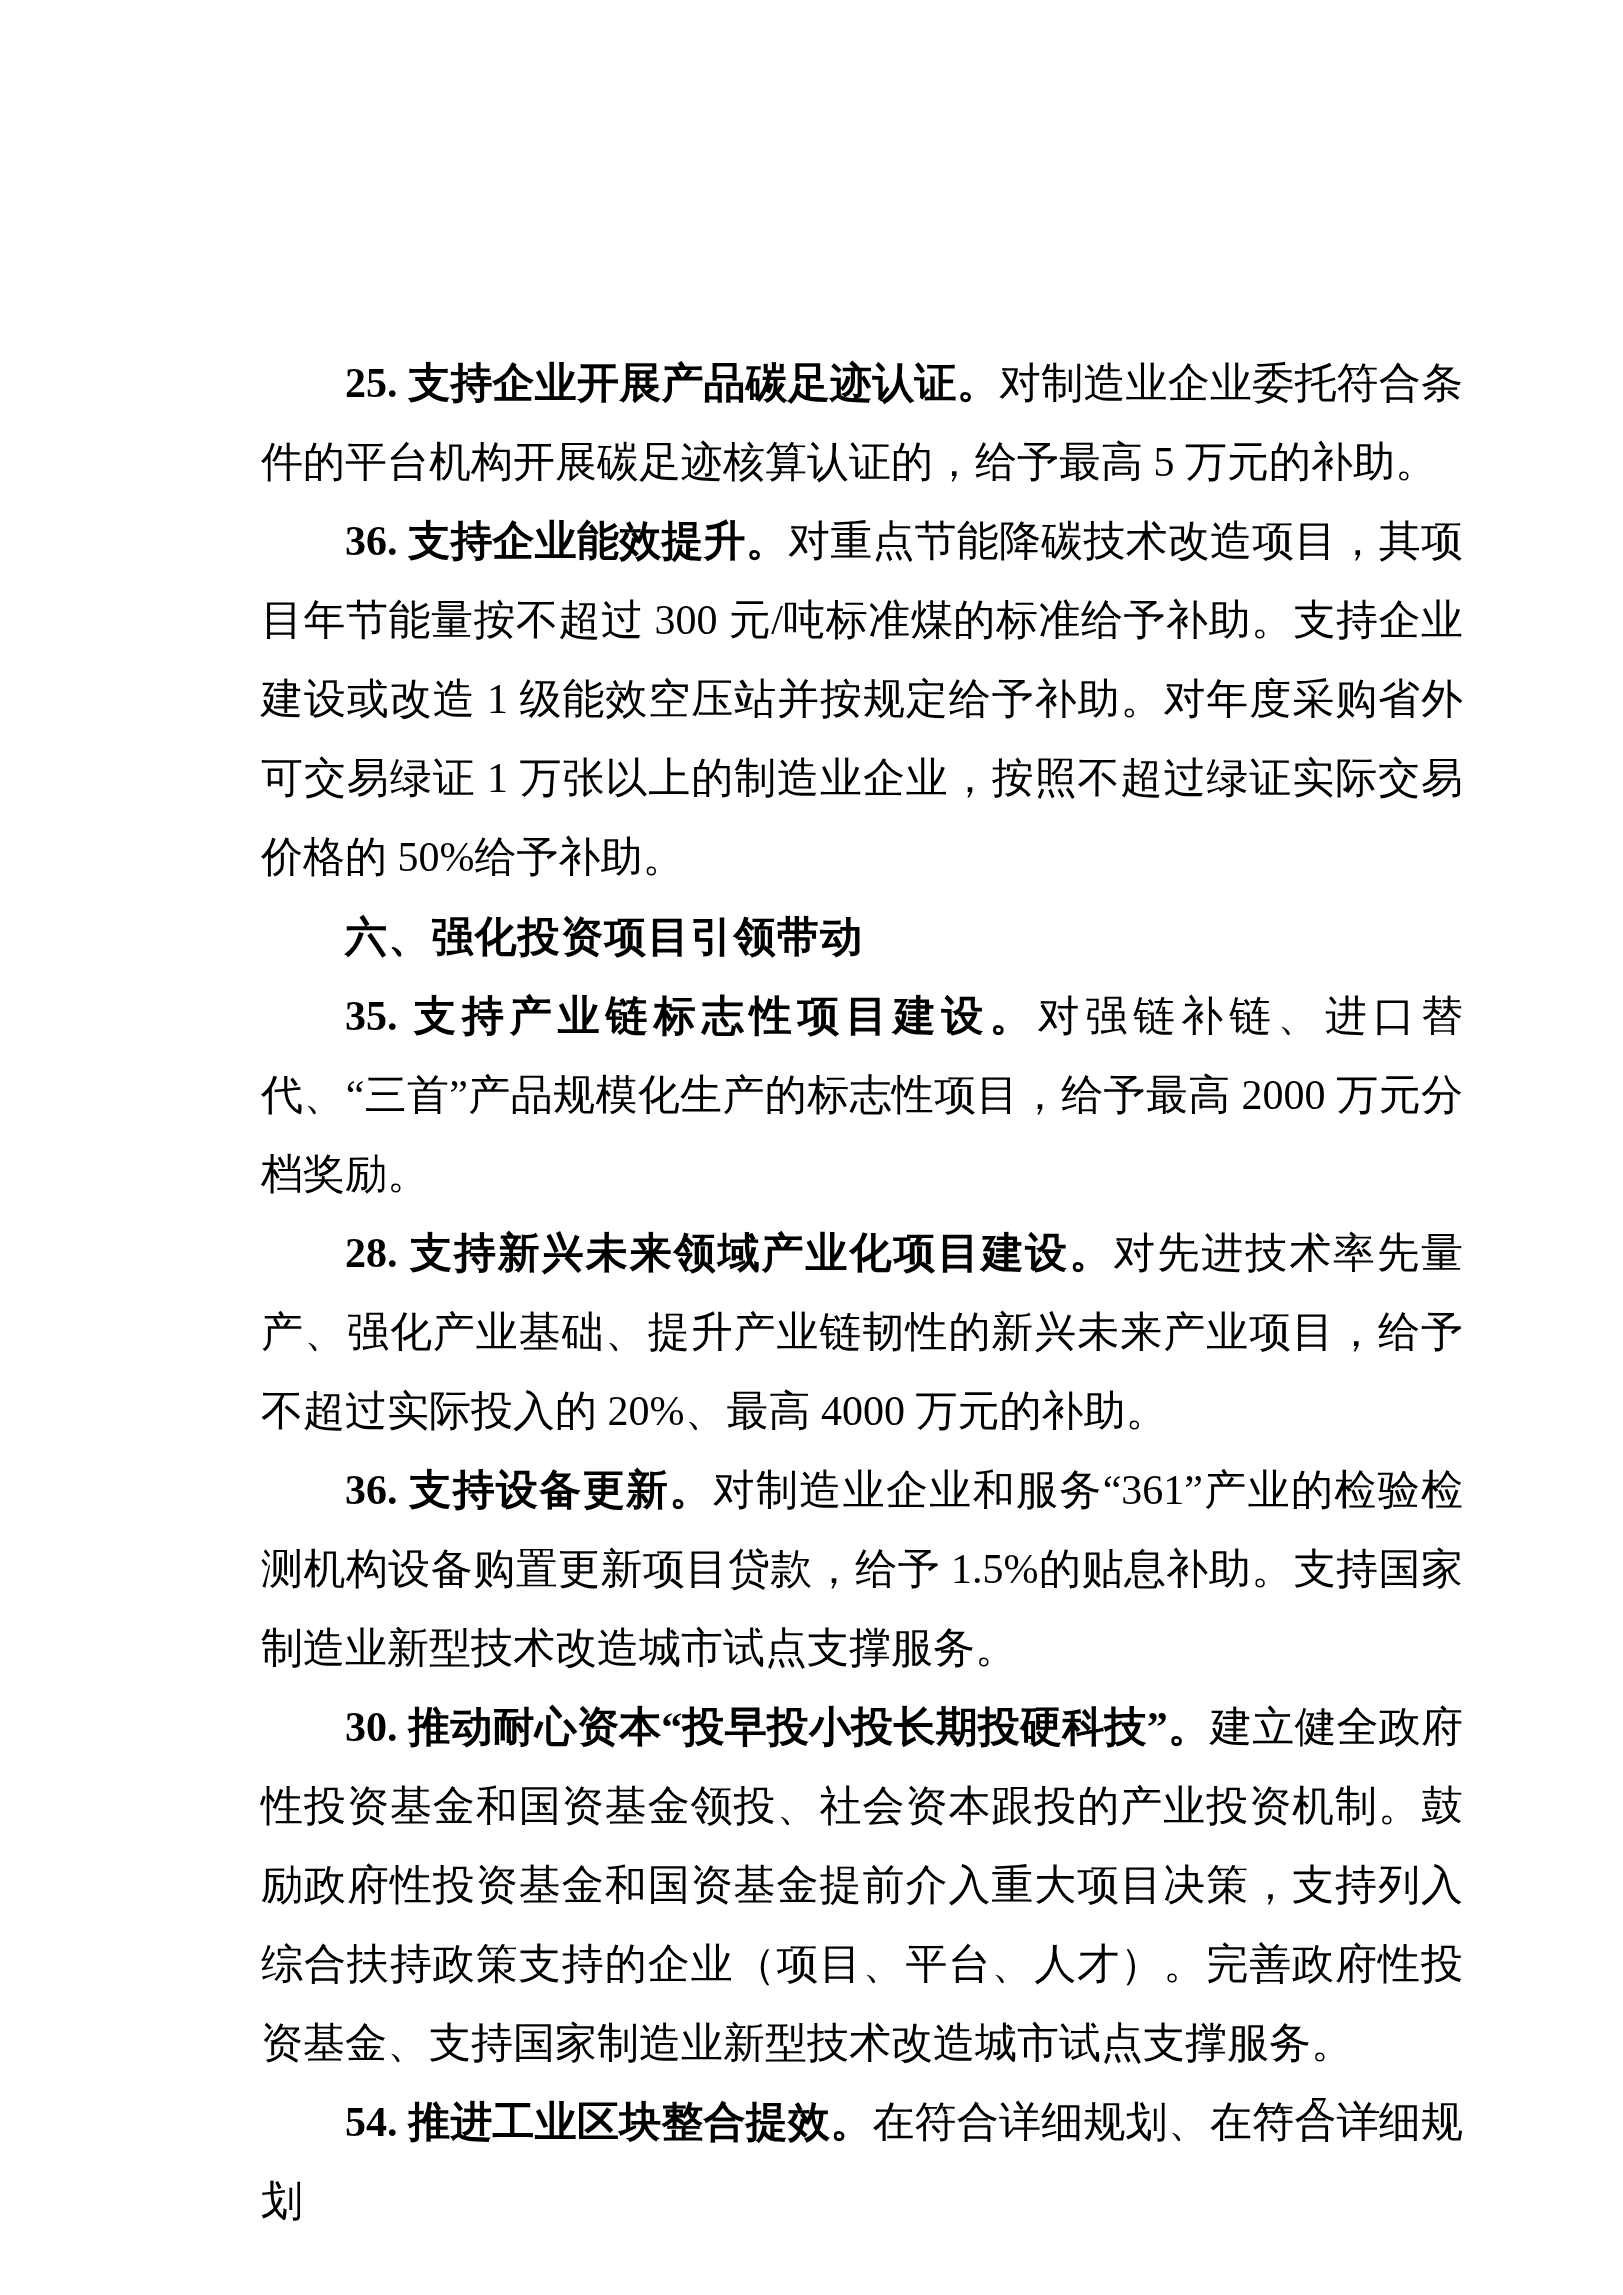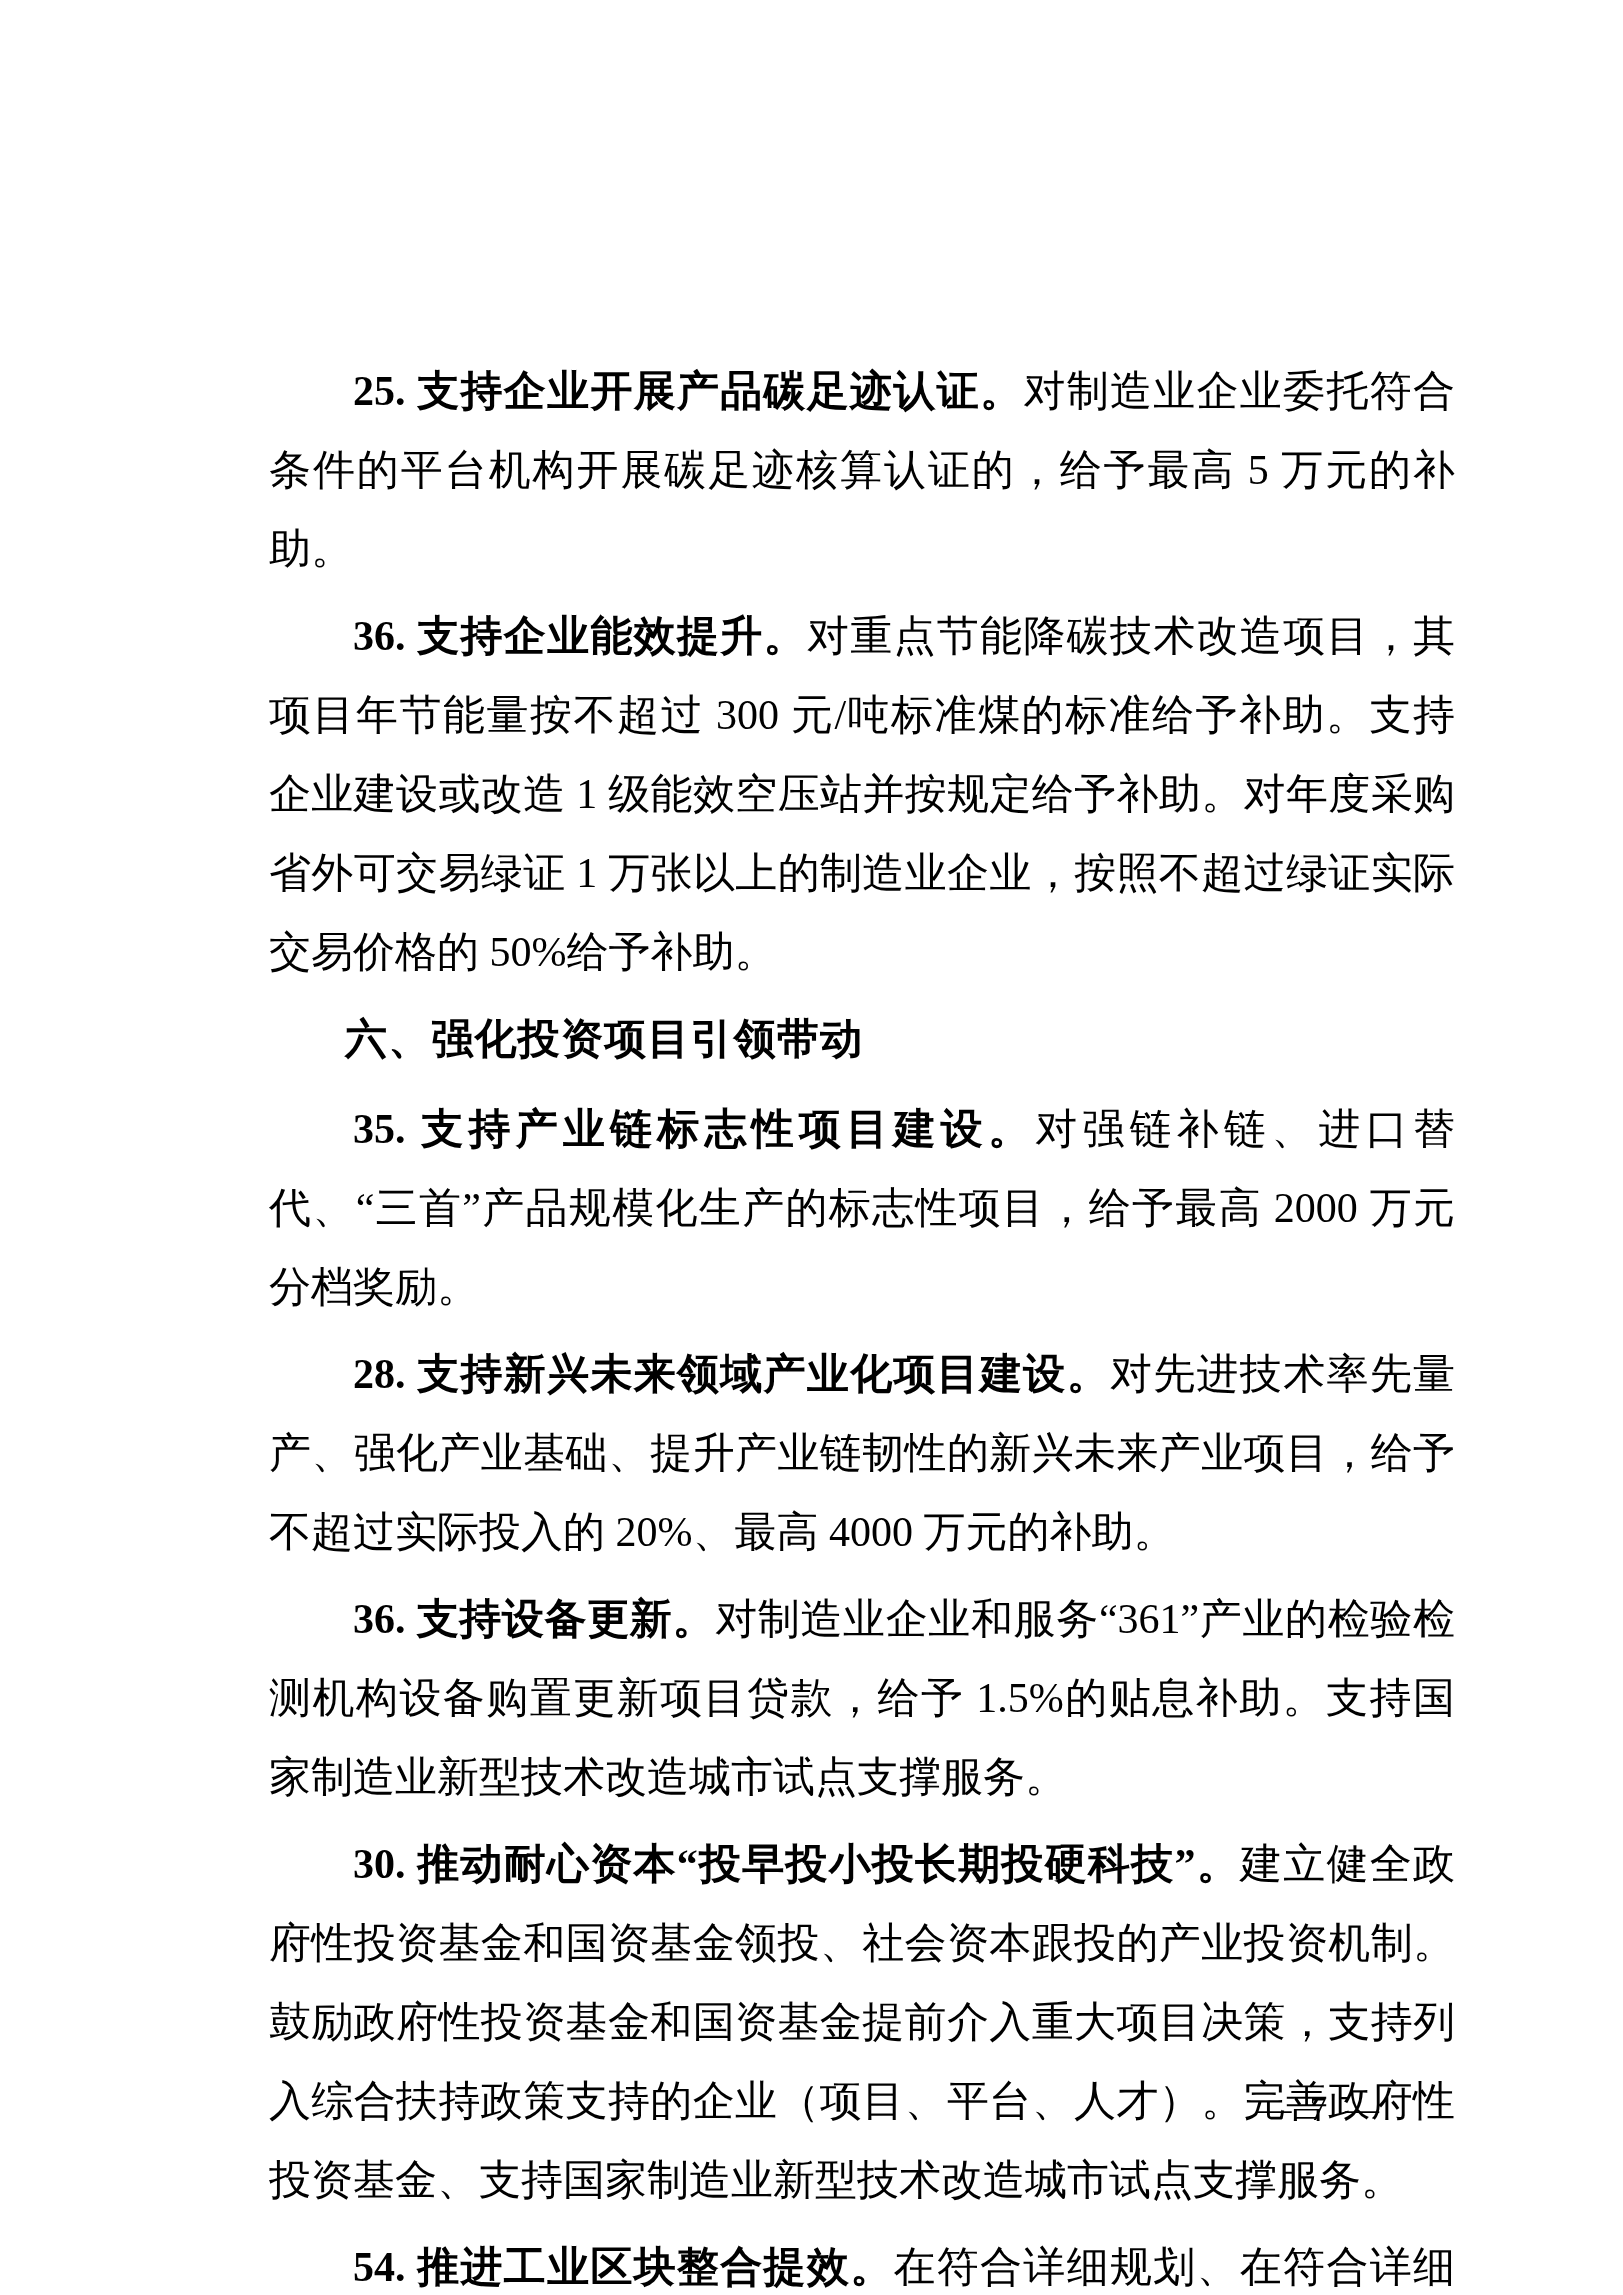--- a/index.html
+++ b/index.html
@@ -27,34 +27,34 @@
     left: 261px;
     top: 344px;
     width: 1202px;
     font-size: 42px;
     line-height: 79px;
     text-align: justify;
     text-justify: inter-character;
     word-break: normal;
   }
   p.para {
-    margin: 8px;
+    margin: 0;
     padding: 0;
     text-indent: 2em;
   }
   .lead {
     font-weight: 700;
   }
   p.heading {
     margin: 0;
     padding: 0;
     text-indent: 2em;
   }
   p.heading .lead {
-    font-family: Liberation Mono, monospace;
+    font-family: Liberation Sans, sans-serif;
     font-weight: 700;
     letter-spacing: 1.2px;
   }
   .page-number {
     position: absolute;
     top: 2089px;
     right: 239px;
     font-size: 34px;
     line-height: 39px;
     letter-spacing: 4.9px;

